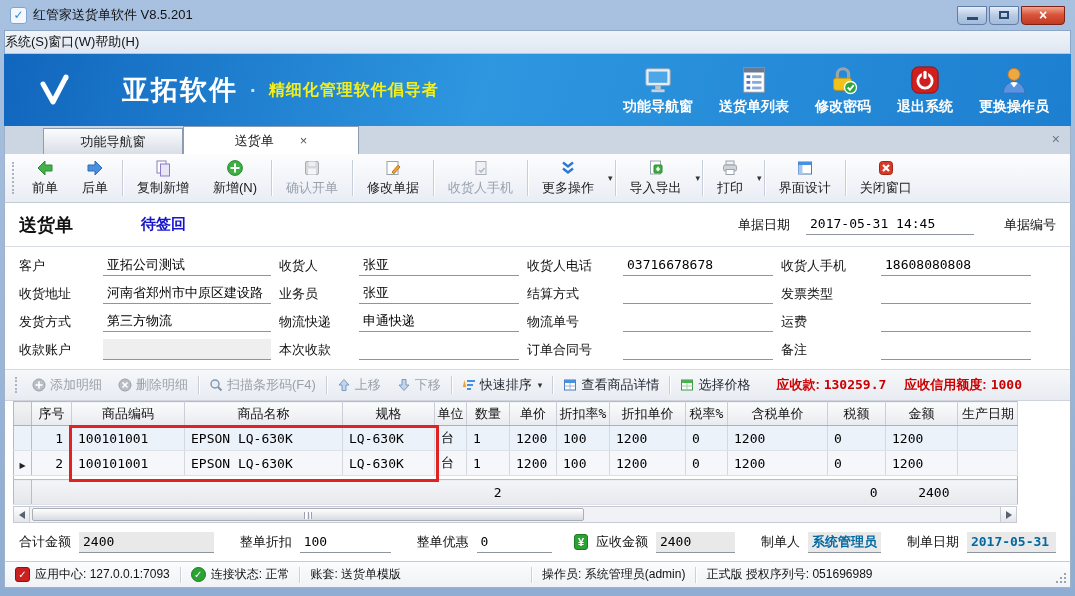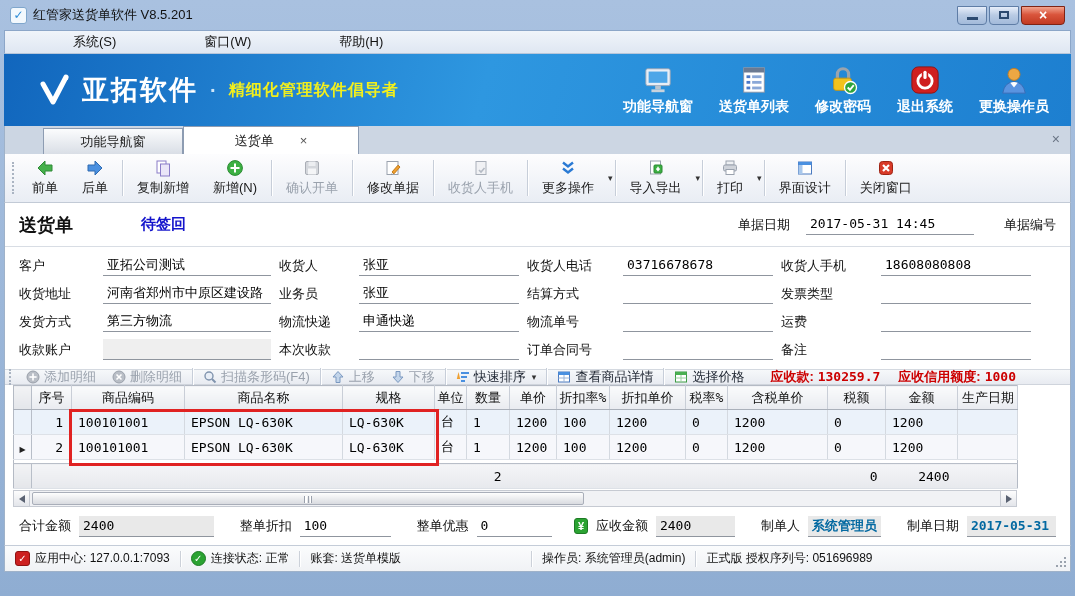--- a/index.html
+++ b/index.html
@@ -11,26 +11,26 @@
   .titlebar { height:30px; display:flex; align-items:center; padding:0 6px; }
   .app-icon { width:17px; height:17px; border-radius:3px; background:#f2f8fd; border:1px solid #7fa6cc; color:#2a8ad6; font-size:12px; font-weight:bold; display:flex; align-items:center; justify-content:center; margin-right:6px; }
   .title-text { font-size:13px; color:#111; }
   .win-controls { margin-left:auto; display:flex; gap:2px; }
   .win-btn { width:30px; height:19px; border:1px solid #5f7da6; border-radius:0 0 4px 4px; background:linear-gradient(180deg,#e7eefa,#b9cbe4 48%,#a3bada); display:flex; align-items:center; justify-content:center; }
   .win-btn.close { width:44px; background:linear-gradient(180deg,#f2a48e,#d9553c 45%,#c23a22); border-color:#7e2314; color:#fff; font-size:14px; font-weight:bold; }
   .win-btn .bar { width:11px; height:3px; background:#2c4a70; margin-top:7px; }
   .win-btn .box { width:10px; height:8px; border:2px solid #2c4a70; }
 
   .menubar { height:24px; background:linear-gradient(180deg,#f0f4fa,#dfe7f2); border:1px solid #8ca6c8; border-bottom-color:#b7c6da; display:flex; align-items:center; font-size:13px; }
-  .menu-item { padding:3px 20px; color:#111;margin-left:48px; }
+  .menu-item { padding:3px 0; color:#111; }
 
   
   .banner { height:72px; background:linear-gradient(105deg,#1166bd,#2e97e0 45%,#1d7fd0); display:flex; align-items:center; padding:0 14px; }
   .brand { display:flex; align-items:center; gap:10px; margin-left:18px; }
-  .brand-name { color:#fff; font-size:27px; font-weight:bold; letter-spacing:2px; }
+  .brand-name { color:#fff; font-size:27px; font-weight:bold; letter-spacing:2px;margin-left:40px; }
   .brand-dot { color:#cfe6f8; font-size:20px; font-weight:bold; margin:0 2px; }
   .brand-slogan { color:#f2ef1c; font-size:16px; font-weight:bold; letter-spacing:1px; }
   .banner-actions { margin-left:auto; display:flex; align-items:flex-end; gap:26px; padding-right:8px; }
   .banner-action { display:flex; flex-direction:column; align-items:center; gap:3px; }
   .banner-action .lbl { color:#fff; font-size:14px; font-weight:bold; white-space:nowrap; }
 
   
   .tabbar { height:28px; background:#ccd6e3; border-left:1px solid #9fb2c9; border-right:1px solid #9fb2c9; display:flex; align-items:flex-end; padding-left:38px; position:relative; }
   .tab { height:26px; display:flex; align-items:center; justify-content:center; font-size:13px; border:1px solid #8d9cb2; border-bottom:none; background:linear-gradient(180deg,#fbfcfd,#d9dee6); color:#222; }
   .tab.inactive { width:140px; }
@@ -57,21 +57,21 @@
   .fld.ro { background:#efefef; }
   .doc-right .date { width:168px; }
   .doc-right .docno { width:196px; background:#efefef; }
   .doc-right .lab2 { margin-left:14px; }
 
   
   .form-grid { display:grid; grid-template-columns:76px 168px 72px 160px 88px 150px 92px 150px; column-gap:8px; row-gap:7px; padding:8px 14px 9px 14px; align-items:center; }
   .flabel { font-size:13px; color:#111; white-space:nowrap; }
 
   
-  .grid-toolbar { height:16px; background:linear-gradient(180deg,#f6f8fa,#e8ebf1); border-top:1px solid #d4d9e0; border-bottom:1px solid #cfd4dc; display:flex; align-items:center; font-size:13px; }
+  .grid-toolbar { height:32px; background:linear-gradient(180deg,#f6f8fa,#e8ebf1); border-top:1px solid #d4d9e0; border-bottom:1px solid #cfd4dc; display:flex; align-items:center; padding-left:6px; font-size:13px; }
   .gt-btn { display:flex; align-items:center; gap:4px; padding:0 8px; color:#1d2430; white-space:nowrap; }
   .gt-btn.disabled { color:#9aa2ad; }
   .gt-sep { width:1px; height:18px; background:#c7ced9; box-shadow:1px 0 0 #fff; margin:0 2px; }
   .gt-metric { font-weight:bold; color:#cc0000; margin-left:18px; white-space:nowrap; }
   .gt-metric .v { margin-left:4px; }
 
   
   .table-wrap { position:relative; margin:0 0 0 8px; width:1006px; }
   table.grid { border-collapse:collapse; table-layout:fixed; width:1004px; border:1px solid #b4bac4; font-size:13px; }
   table.grid th { height:24px; background:linear-gradient(180deg,#fafbfc,#e9ebf0); border-right:1px solid #c9ced7; border-bottom:1px solid #aab0ba; font-weight:normal; color:#111; text-align:center; overflow:hidden; white-space:nowrap; }

